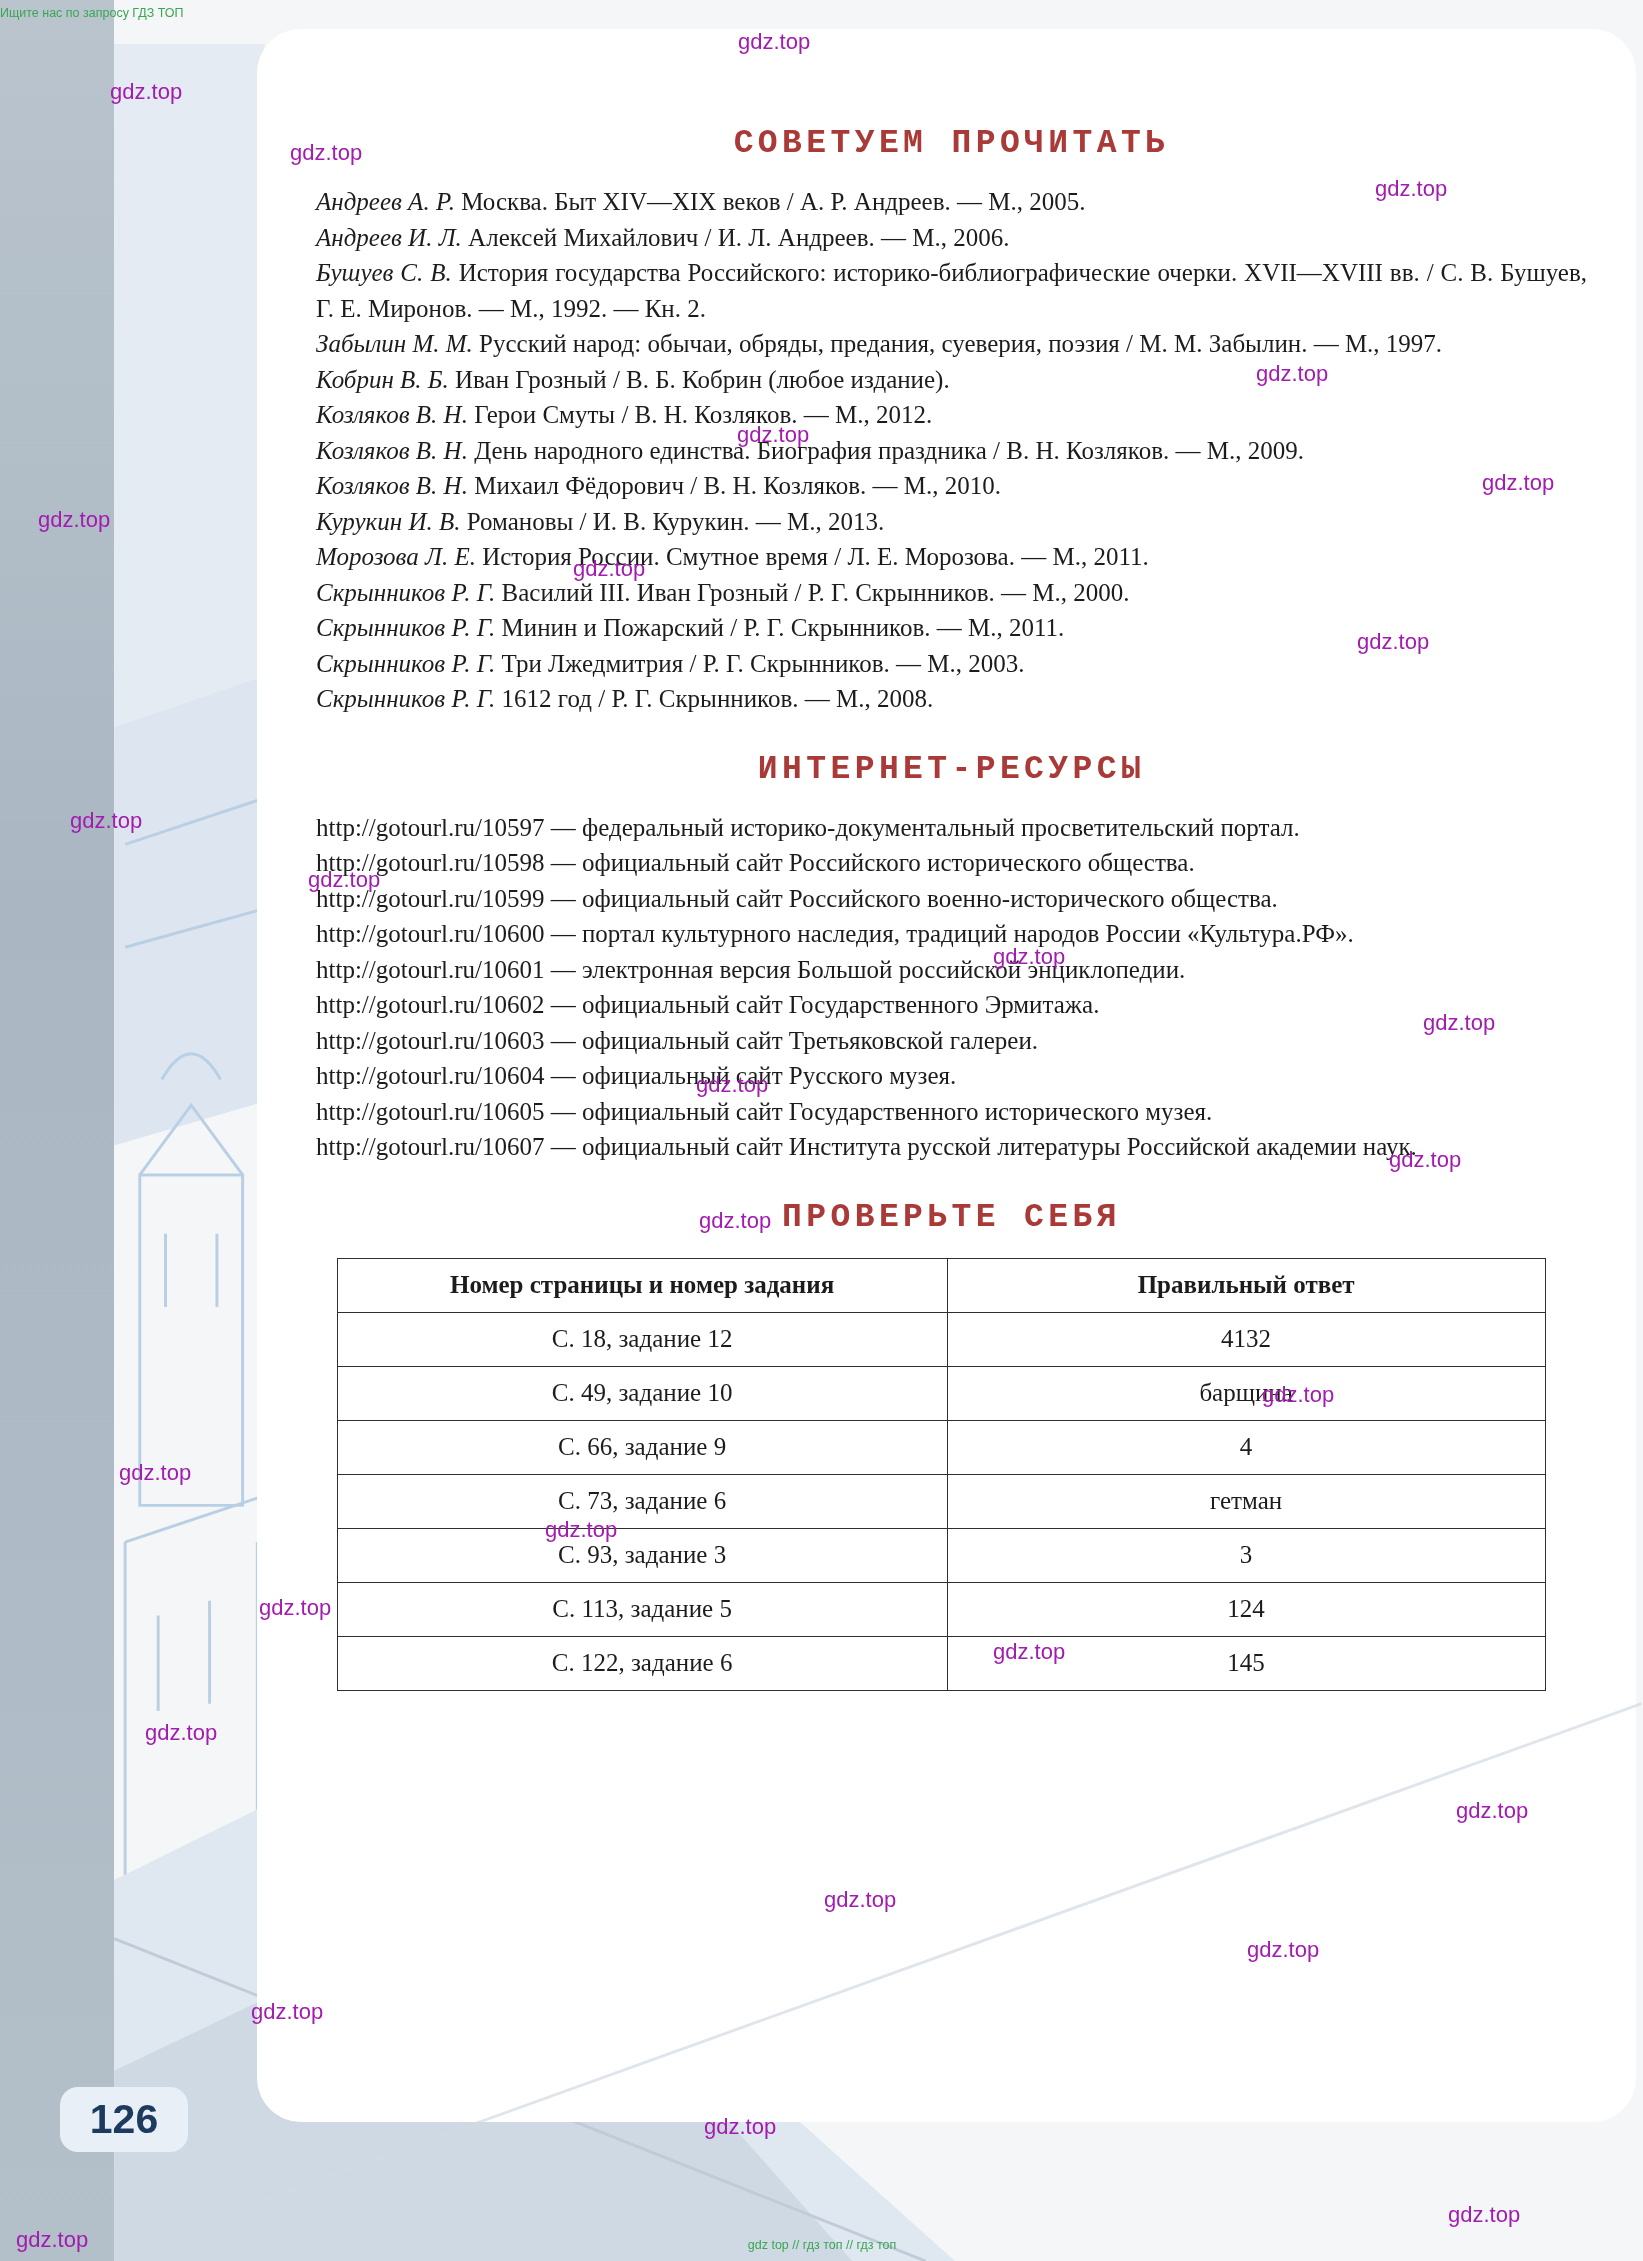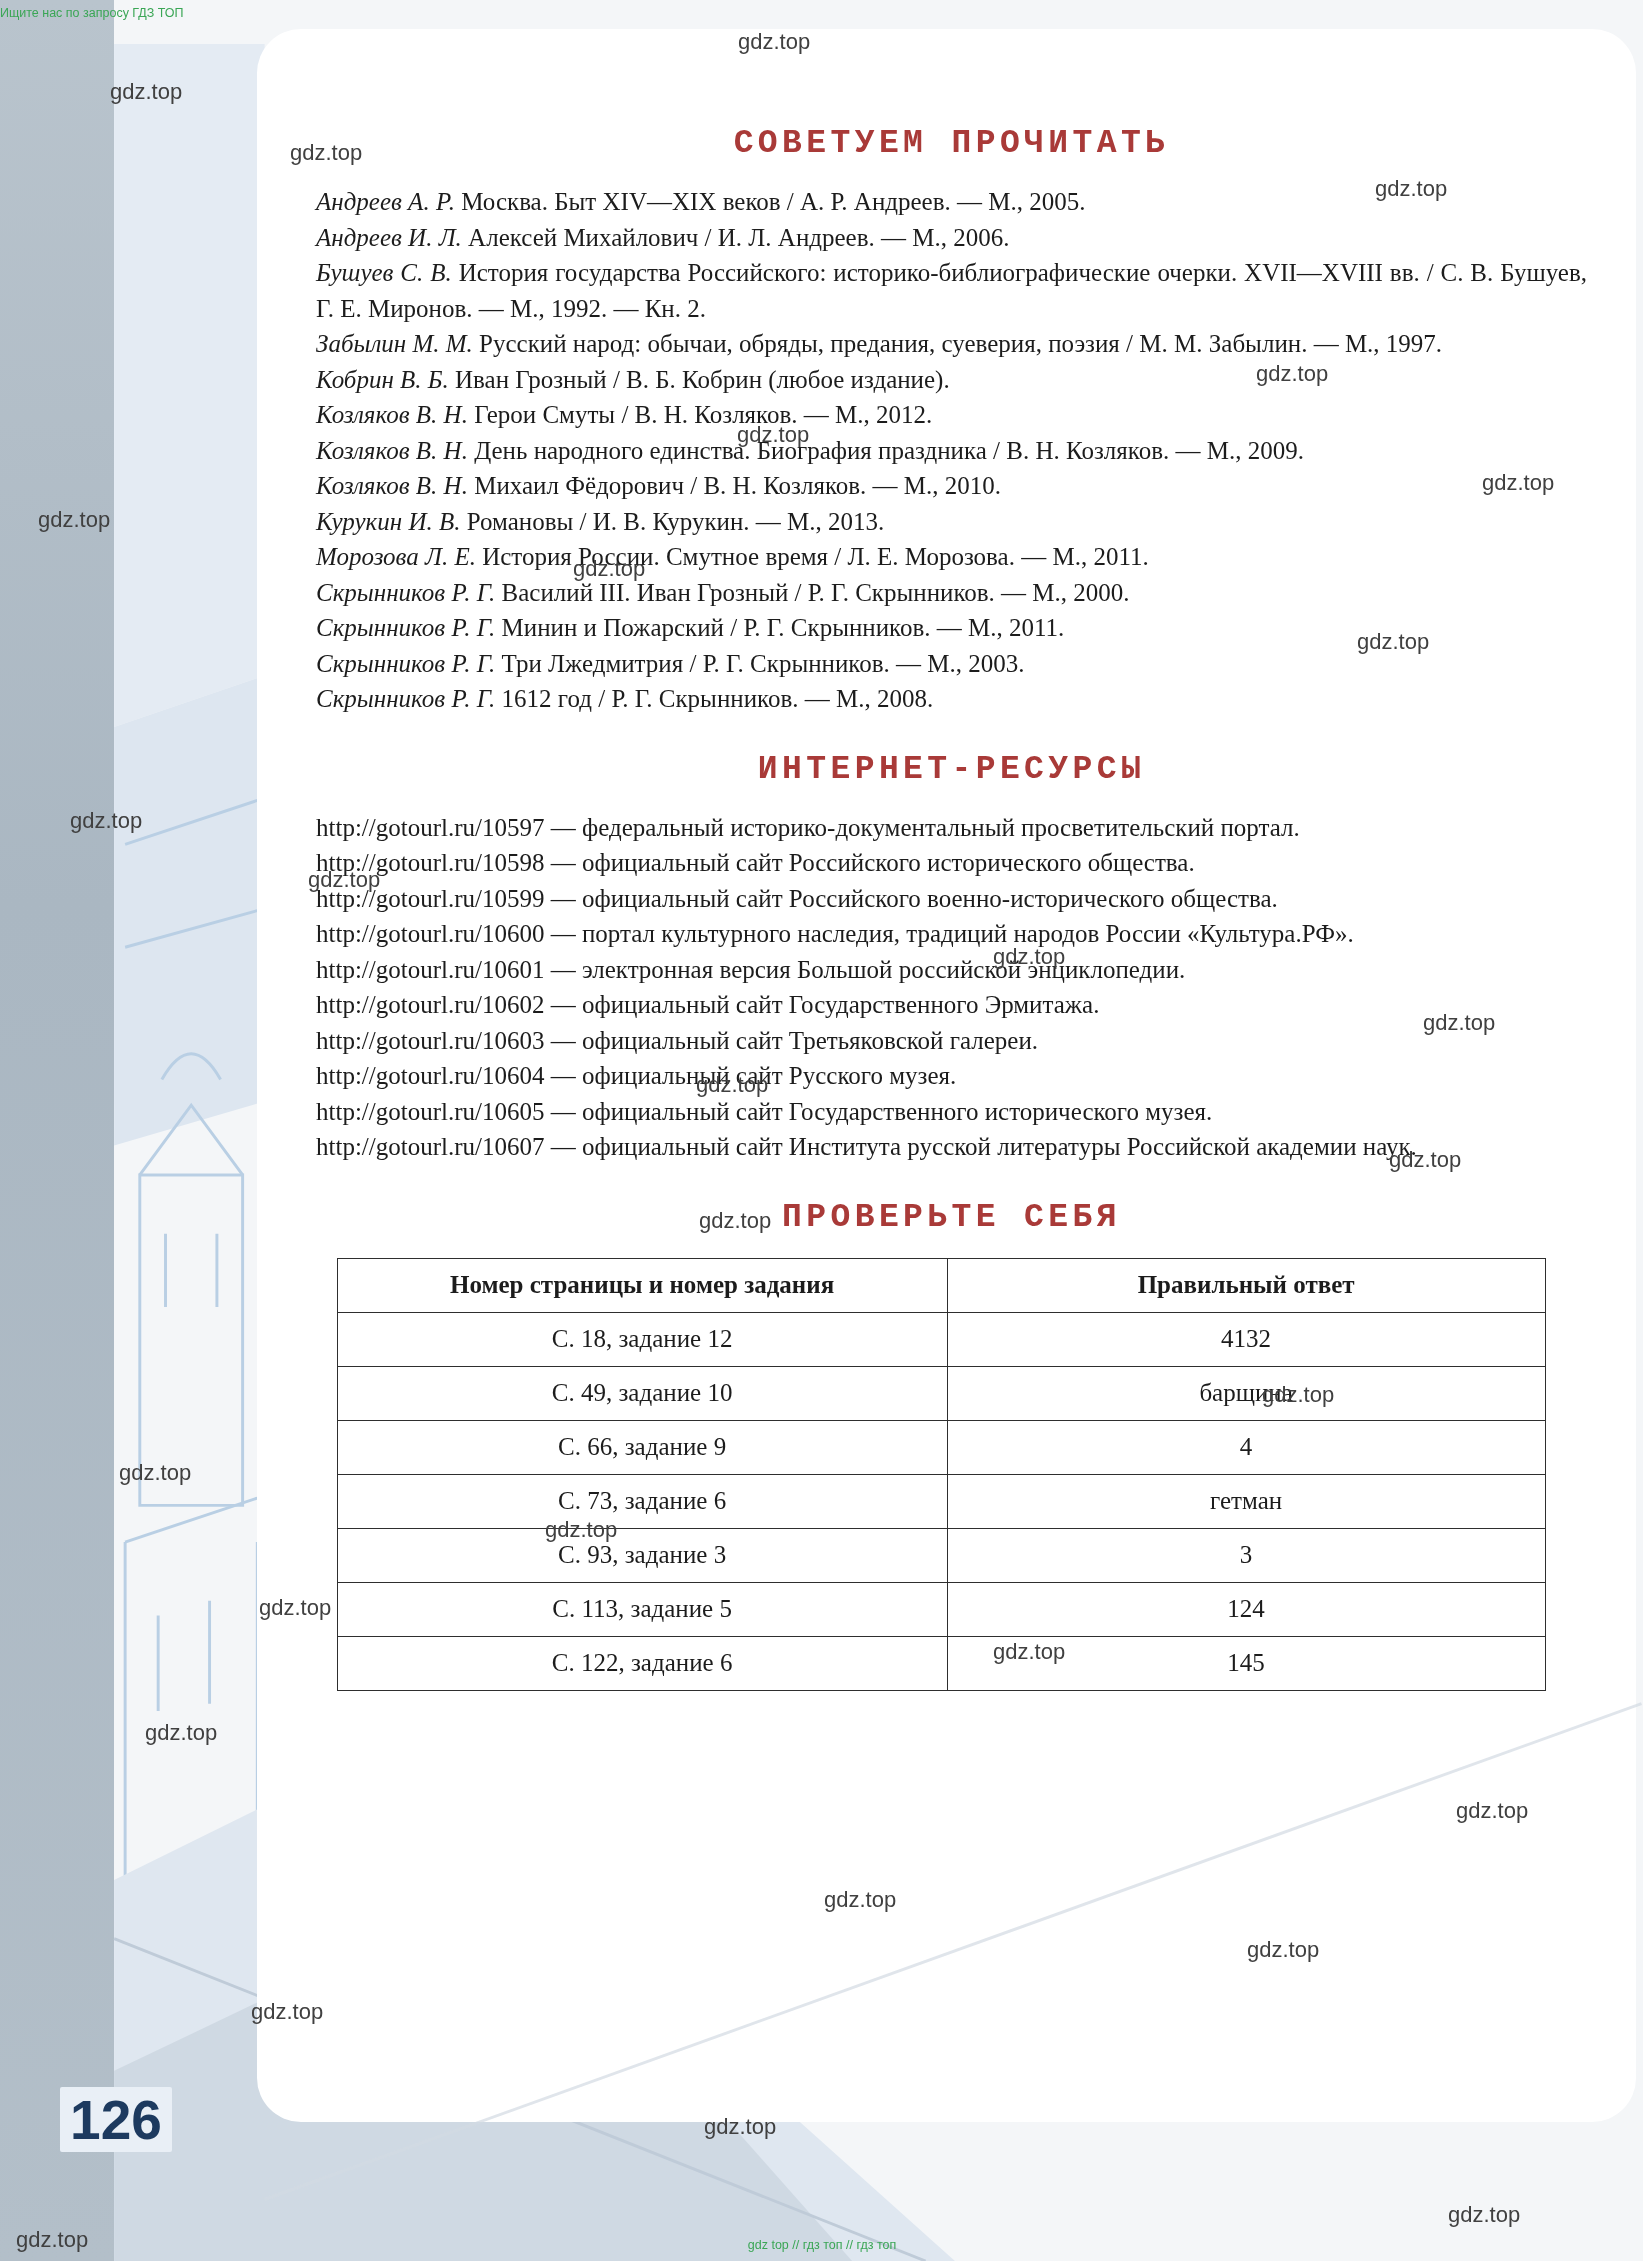--- a/index.html
+++ b/index.html
@@ -42,31 +42,31 @@
     border-collapse:collapse;margin:7.3px 0 0 20.6px;width:1209px;
     font-size:25px;
   }
   .answers-table th,.answers-table td{
     border:1.5px solid #2e2e2e;text-align:center;padding:12.5px 14.7px;
   }
   .answers-table th{font-weight:bold;}
   .answers-table th:first-child,.answers-table td:first-child{width:50.5%;}
   
   .page-badge{
-    position:absolute;left:60px;top:2087px;width:112px;height:65px;
-    background:#e9eff6;border-radius:2px;z-index:4;
+    position:absolute;left:60px;top:2087px;width:128px;height:65px;
+    background:#e9eff6;border-radius:18px;z-index:4;
     display:flex;align-items:center;justify-content:center;
     font-family:"Liberation Sans", sans-serif;font-weight:bold;
-    font-size:55px;color:#1d3a5f;
+    font-size:41px;color:#1d3a5f;
   }
   
   #watermark-layer{position:absolute;left:0;top:0;width:100%;height:100%;z-index:5;pointer-events:none;}
   .watermark{
     position:absolute;font-family:"Liberation Sans", sans-serif;
-    font-size:22px;color:#404040;white-space:nowrap;
+    font-size:22px;color:#a21caf;white-space:nowrap;
   }
   .top-note{
     position:absolute;left:0;top:5.9px;width:1644px;text-align:left;z-index:5;
     font-family:"Liberation Sans", sans-serif;font-size:12.5px;color:#3aa655;
   }
   .bottom-note{
     position:absolute;left:0;top:2238px;width:1644px;text-align:center;z-index:5;
     font-family:"Liberation Sans", sans-serif;font-size:12.5px;color:#3aa655;
   }
 </style>

